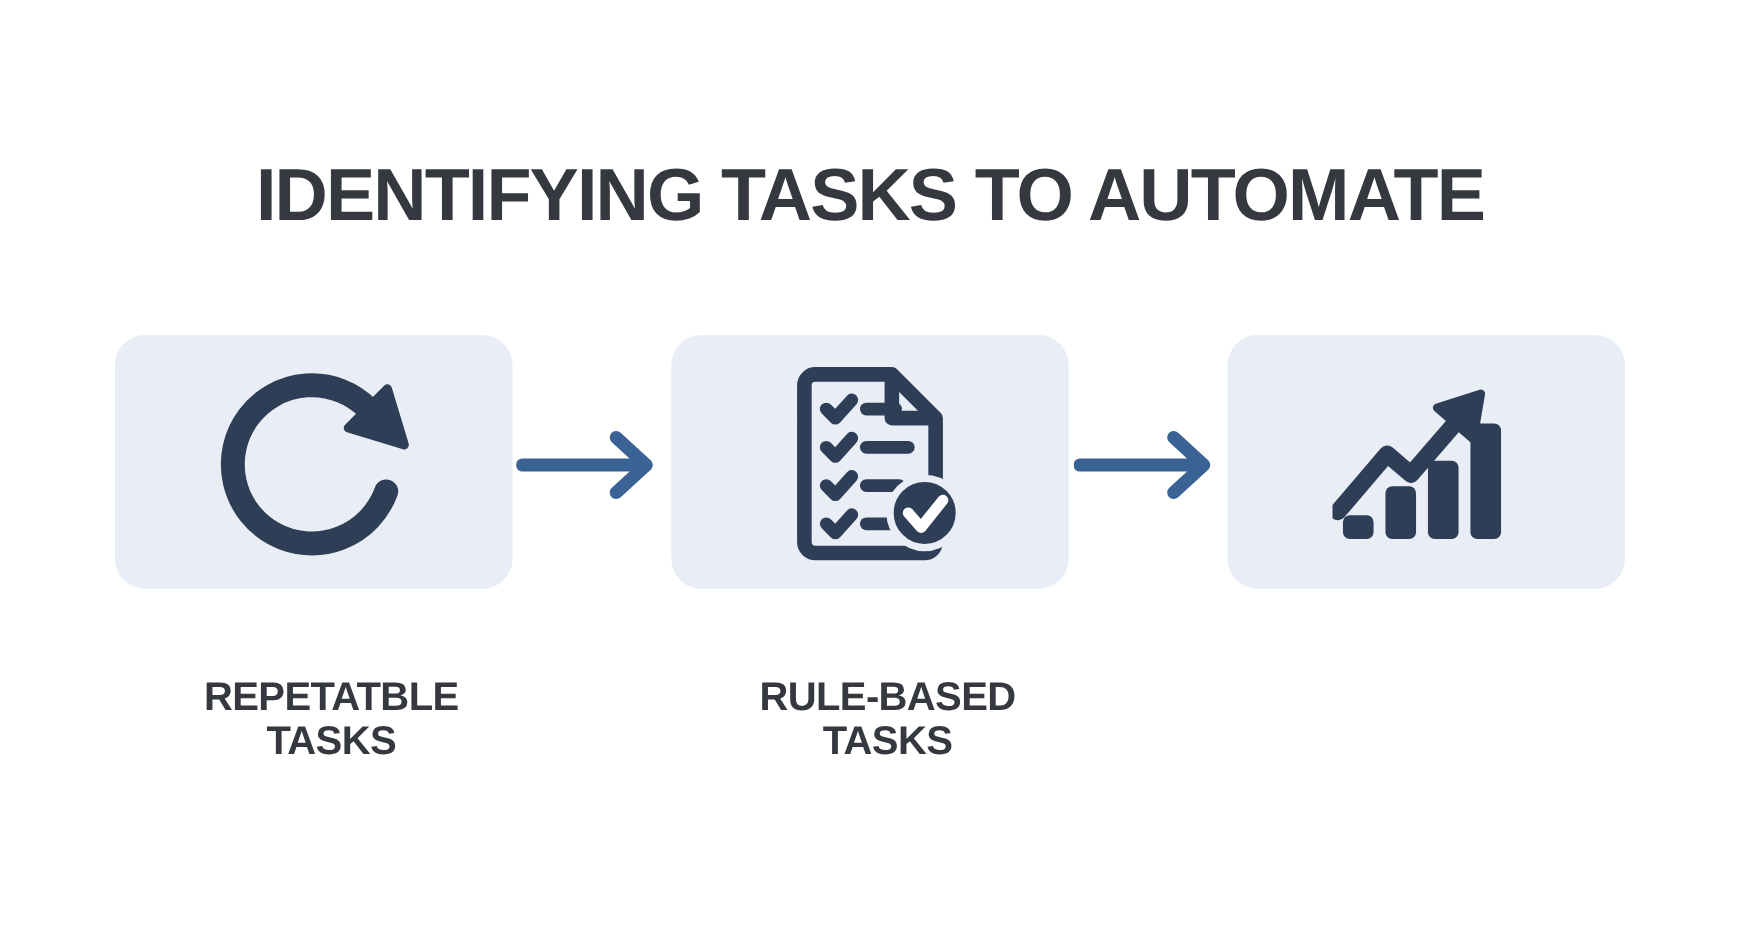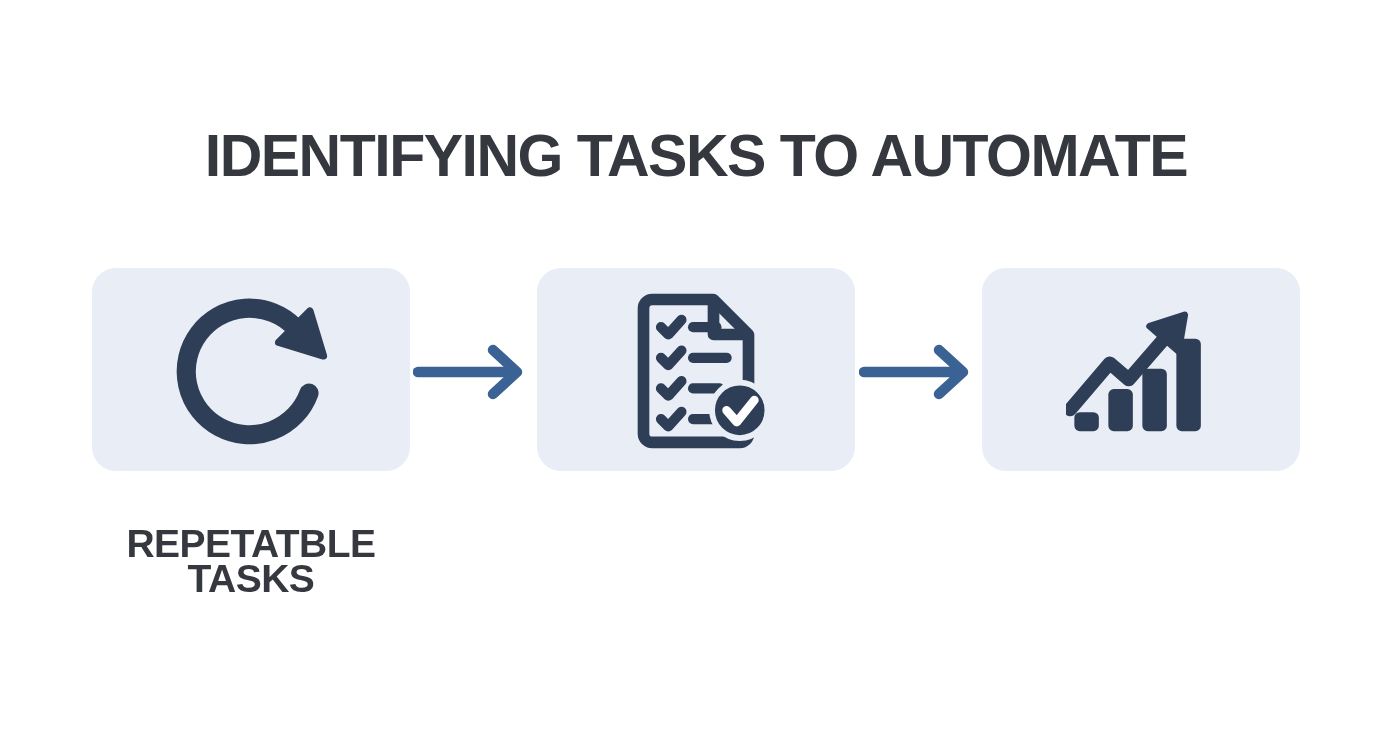--- a/index.html
+++ b/index.html
@@ -50,23 +50,23 @@
     width: 120px;
     height: 64px;
     color: #3b6294;
   }
   .connector.pos-1 { left: 413px; }
   .connector.pos-2 { left: 859px; }
   .step-label {
     position: absolute;
     top: 526px;
     width: 280px;
-    margin: 0;
+    margin: 14px;
     text-align: center;
-    font-size: 39px;
+    font-size: 32px;
     line-height: 35px;
     font-weight: 700;
     letter-spacing: -0.5px;
     color: #35393f;
   }
   .step-label.pos-1 { left: 111px; }
   .step-label.pos-2 { left: 556px; }
   .step-label.pos-3 { left: 1001px; }
 </style>
 </head>
@@ -120,14 +120,15 @@
       <rect x="31" y="64" width="18" height="31" rx="4" fill="currentColor"></rect>
       <rect x="56" y="49" width="18" height="46" rx="4" fill="currentColor"></rect>
       <rect x="81" y="27" width="18" height="68" rx="4" fill="currentColor"></rect>
 
       <path d="M 3 79 L 32 45 L 46 57 L 72 27" fill="none" stroke="currentColor" stroke-width="10" stroke-linecap="round" stroke-linejoin="round"></path>
       <polygon points="61.4,17.8 87.1,9.6 82.6,36.2" fill="currentColor" stroke="currentColor" stroke-width="5" stroke-linejoin="round"></polygon>
     </svg>
   </div>
 
   <p class="step-label pos-1">REPETATBLE TASKS</p>
+  <p class="step-label pos-2">RULE-BASED TASKS</p>
 
 </div>
 
 </body></html>

